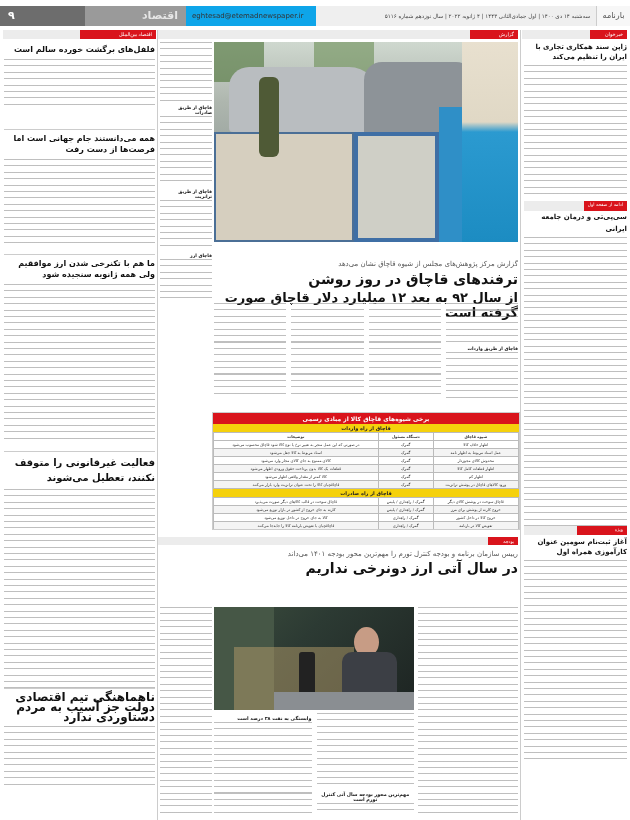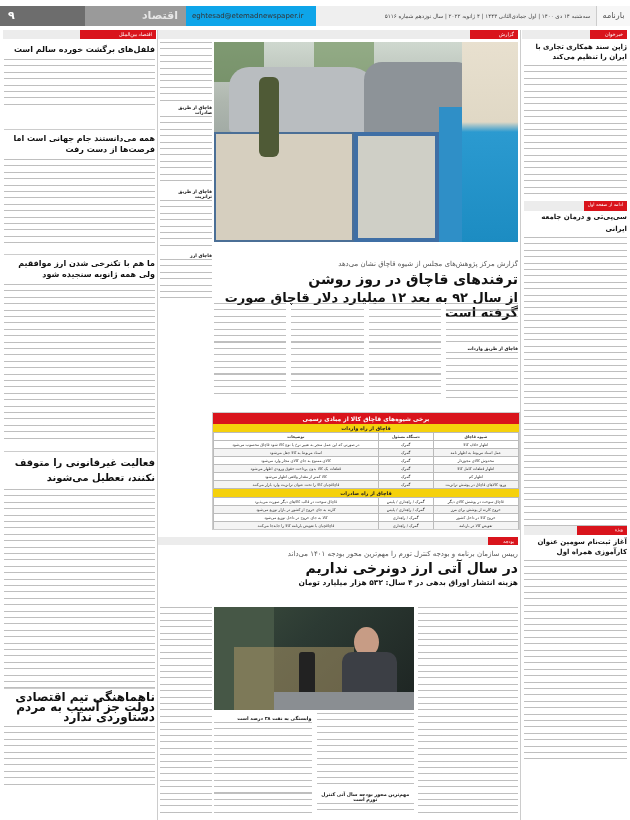--- a/index.html
+++ b/index.html
@@ -185,21 +185,20 @@
   </tbody>
     </table>
 </div>
 
 <div class="colbar" style="top:537px;left:158px;width:360px;height:8px"></div>
 <div class="tag" style="top:537px;left:488px;width:30px;height:8px;text-align:right;font-size:4.5px">بودجه</div>
 
 <div class="col" style="left:160px;top:550px;width:358px;height:52px">
   <div class="h1" style="font-size:7px;color:#555;font-weight:normal">رییس سازمان برنامه و بودجه کنترل تورم را مهم‌ترین محور بودجه ۱۴۰۱ می‌داند</div>
   <div class="h1" style="font-size:14px;line-height:20px">در سال آتی ارز دونرخی نداریم</div>
-  <div class="h1" style="font-size:7.5px">هزینه انتشار اوراق بدهی در ۴ سال: ۵۳۲ هزار میلیارد تومان</div>
 </div>
 
 <div class="col" style="left:160px;top:607px;width:52px;height:213px">
   <div class="lines" style="height:210px"></div>
 </div>
 
 <div class="photo" style="left:214px;top:607px;width:200px;height:103px;background:linear-gradient(135deg,#3c4d3d 0%,#2c3a33 40%,#1d2422 100%)">
   <div style="position:absolute;left:0;top:0;width:60px;height:103px;background:#465746"></div>
   <div style="position:absolute;left:20px;top:40px;width:120px;height:63px;background:#b39b6a;opacity:.5"></div>
   <div style="position:absolute;left:140px;top:20px;width:25px;height:30px;background:#c79c85;border-radius:50%"></div>

